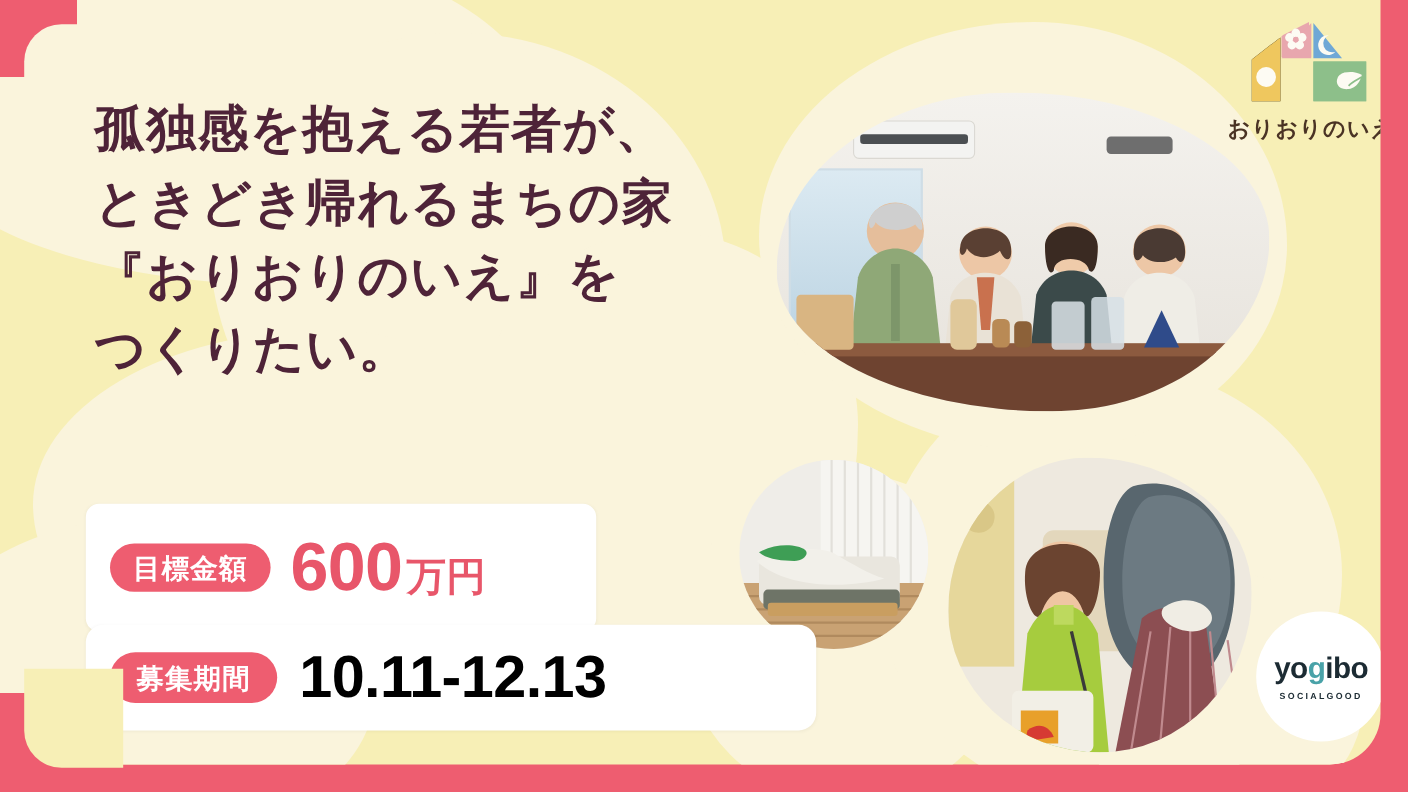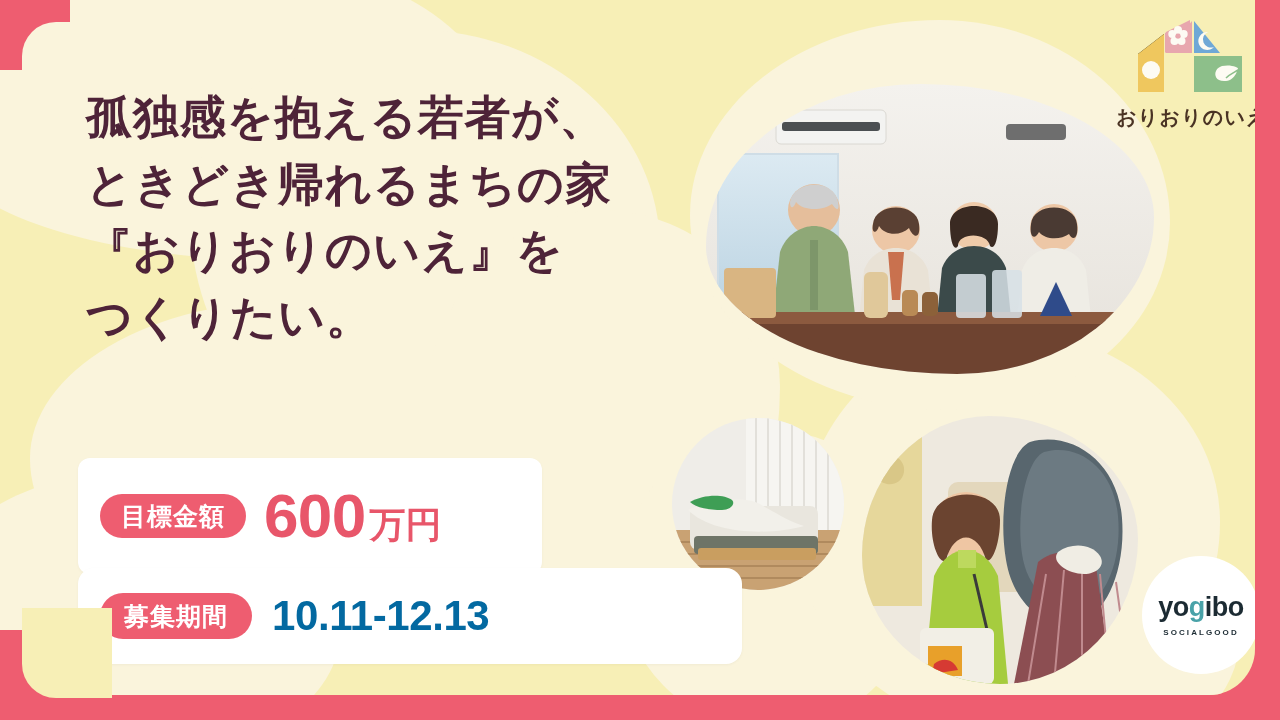--- a/index.html
+++ b/index.html
@@ -83,21 +83,21 @@
     color:#E8566A;font-weight:800;line-height:1;
     font-family:"Liberation Sans","DejaVu Sans",sans-serif;
     margin-left:18px;display:flex;align-items:baseline;
   }
   .amount .num{font-size:62px;letter-spacing:-.01em;}
   .amount .unit{
     font-size:36px;margin-left:4px;font-weight:700;
     font-family:"DejaVu Sans","Liberation Sans",sans-serif;
   }
   .daterange{
-    color:#0369a1;font-weight:800;font-size:42px;line-height:1;
+    color:#000000;font-weight:800;font-size:54px;line-height:1;
     margin-left:20px;letter-spacing:-.01em;
     font-family:"Liberation Sans","DejaVu Sans",sans-serif;
     white-space:nowrap;
   }
 
   
   .photo{position:absolute;overflow:hidden;}
   .ph-group{
     left:706px;top:84px;width:448px;height:290px;
     border-radius:48% 52% 44% 56%/56% 46% 54% 44%;

